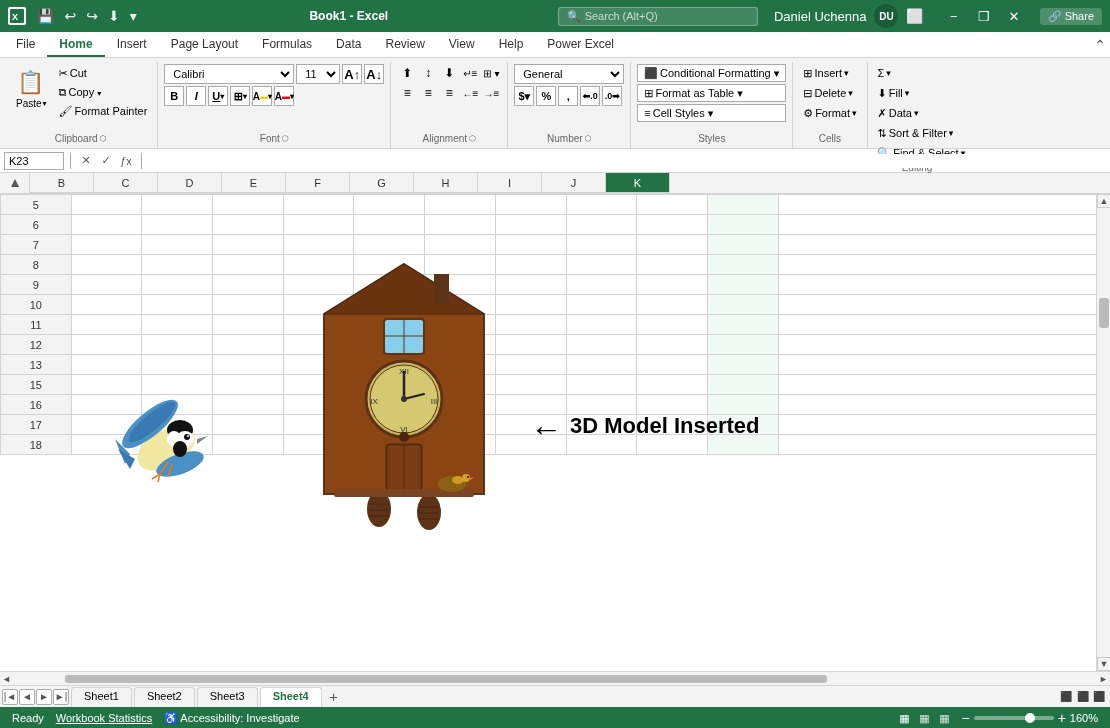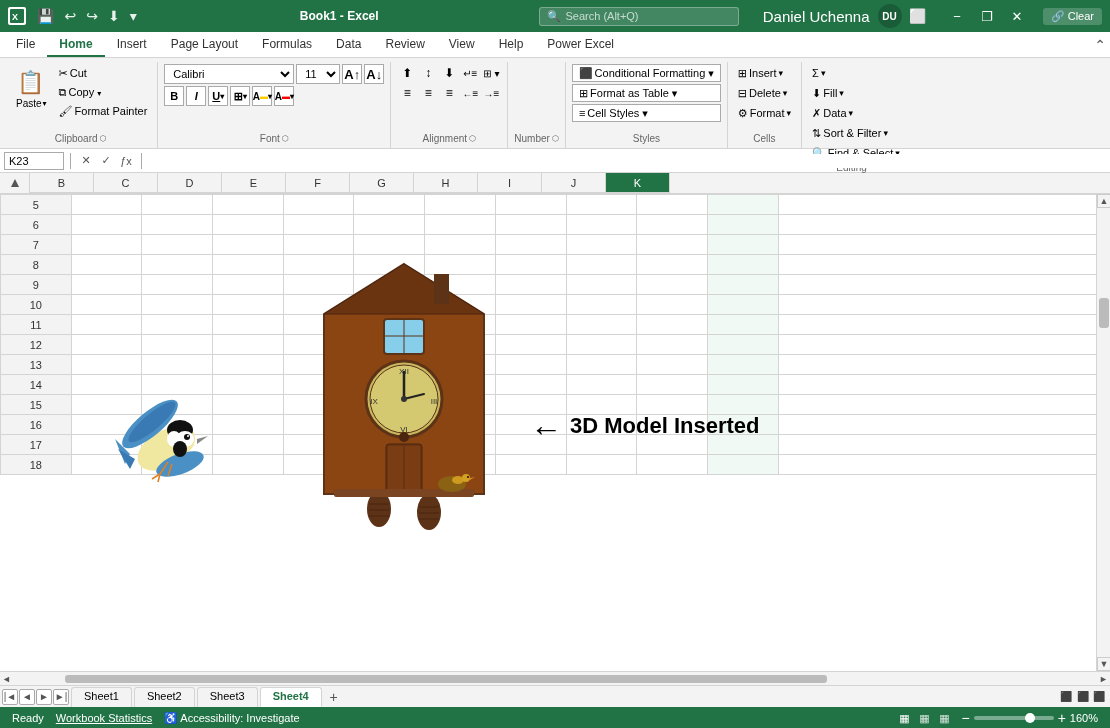--- a/index.html
+++ b/index.html
@@ -149,29 +149,29 @@
       <span class="qa-btn">⬇</span>
       <span class="qa-btn">▾</span>
     </div>
   </div>
   <div class="title-center">Book1 - Excel</div>
   <div class="title-bar-right">
     <div class="search-box">
       <span>🔍</span>
       <input type="text" placeholder="Search (Alt+Q)" style="">
     </div>
-    <span style="color:white;font-size:15px;margin-left:16px;">Daniel Uchenna</span>
+    <span style="color:white;font-size:13px;margin-left:8px;">Daniel Uchenna</span>
     <div class="user-badge">DU</div>
     <span style="color:white;font-size:14px;cursor:pointer;">⬜</span>
     <div class="window-controls">
       <div class="wc-btn">−</div>
       <div class="wc-btn">❐</div>
       <div class="wc-btn wc-close">✕</div>
     </div>
-    <span style="color:white;font-size:11px;margin-left:4px;cursor:pointer;background:rgba(255,255,255,0.2);padding:2px 8px;border-radius:3px;">🔗 Clear</span>
+    <span style="color:white;font-size:11px;margin-left:4px;cursor:pointer;background:rgba(255,255,255,0.2);padding:2px 8px;border-radius:3px;">🔗 Share</span>
   </div>
 </div>
 
 <div class="ribbon">
   <div class="ribbon-tabs">
     <div class="ribbon-tab">File</div>
     <div class="ribbon-tab active">Home</div>
     <div class="ribbon-tab">Insert</div>
     <div class="ribbon-tab">Page Layout</div>
     <div class="ribbon-tab">Formulas</div>
@@ -271,20 +271,34 @@
           </div>
         </div>
       </div>
       <div class="ribbon-group-label">
         <span>Alignment</span>
         <span class="expand-icon">⬡</span>
       </div>
     </div>
 
     <div class="ribbon-group">
+      <div class="ribbon-group-content">
+        <div class="number-group-content">
+          <select class="num-selector">
+            <option>General</option>
+          </select>
+          <div class="num-row">
+            <div class="format-btn">$▾</div>
+            <div class="format-btn">%</div>
+            <div class="format-btn">,</div>
+            <div class="format-btn" style="font-size:9px;">⬅.0</div>
+            <div class="format-btn" style="font-size:9px;">.0➡</div>
+          </div>
+        </div>
+      </div>
       <div class="ribbon-group-label">
         <span>Number</span>
         <span class="expand-icon">⬡</span>
       </div>
     </div>
 
     <div class="ribbon-group">
       <div class="ribbon-group-content">
         <div class="styles-group">
           <div class="style-btn">
@@ -544,34 +558,20 @@
                   <td class="cell"></td>
                   <td class="cell"></td>
                   <td class="cell"></td>
                   <td class="cell"></td>
                   <td class="cell"></td>
                   <td class="cell"></td>
                   <td class="cell" style="background: rgb(240, 249, 244);"></td>
                   <td class="cell" style="min-width: 300px;"></td>
                 </tr>
                 <tr>
-                  <td class="row-num">14</td>
-                  <td class="cell"></td>
-                  <td class="cell"></td>
-                  <td class="cell"></td>
-                  <td class="cell"></td>
-                  <td class="cell"></td>
-                  <td class="cell"></td>
-                  <td class="cell"></td>
-                  <td class="cell"></td>
-                  <td class="cell"></td>
-                  <td class="cell" style="background: rgb(240, 249, 244);"></td>
-                  <td class="cell" style="min-width: 300px;"></td>
-                </tr>
-                <tr>
                   <td class="row-num">15</td>
                   <td class="cell"></td>
                   <td class="cell"></td>
                   <td class="cell"></td>
                   <td class="cell"></td>
                   <td class="cell"></td>
                   <td class="cell"></td>
                   <td class="cell"></td>
                   <td class="cell"></td>
                   <td class="cell"></td>

